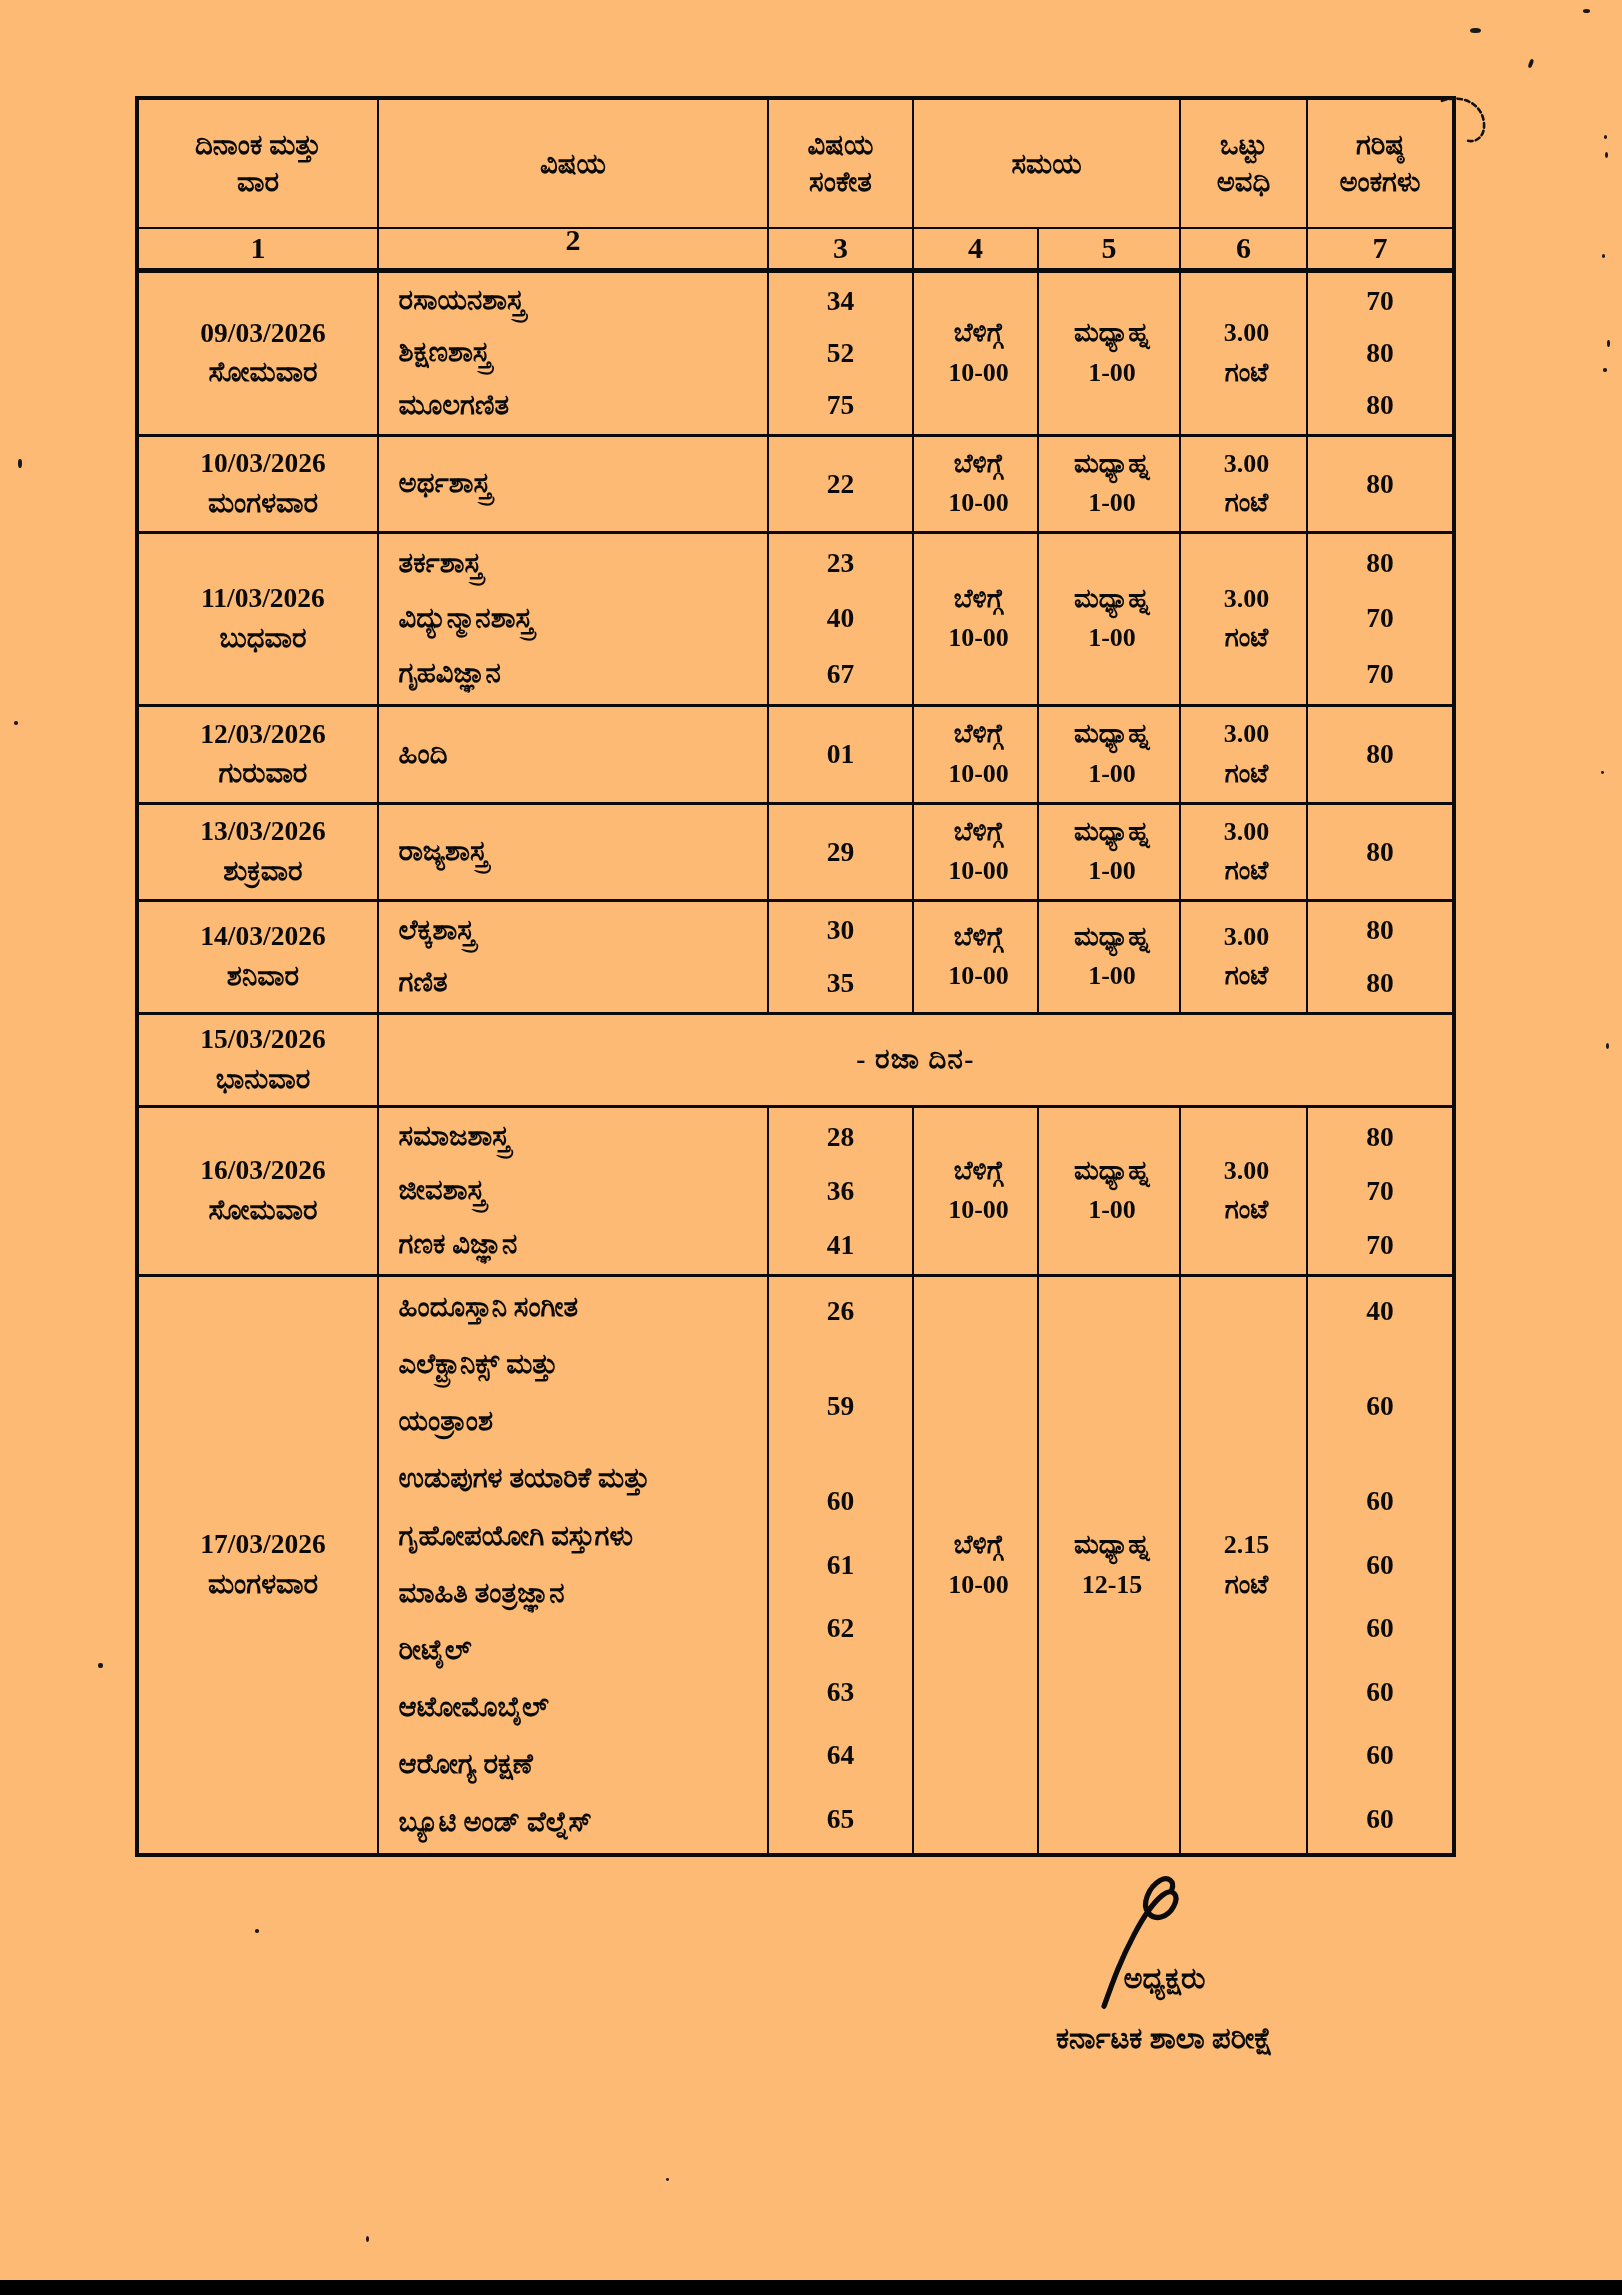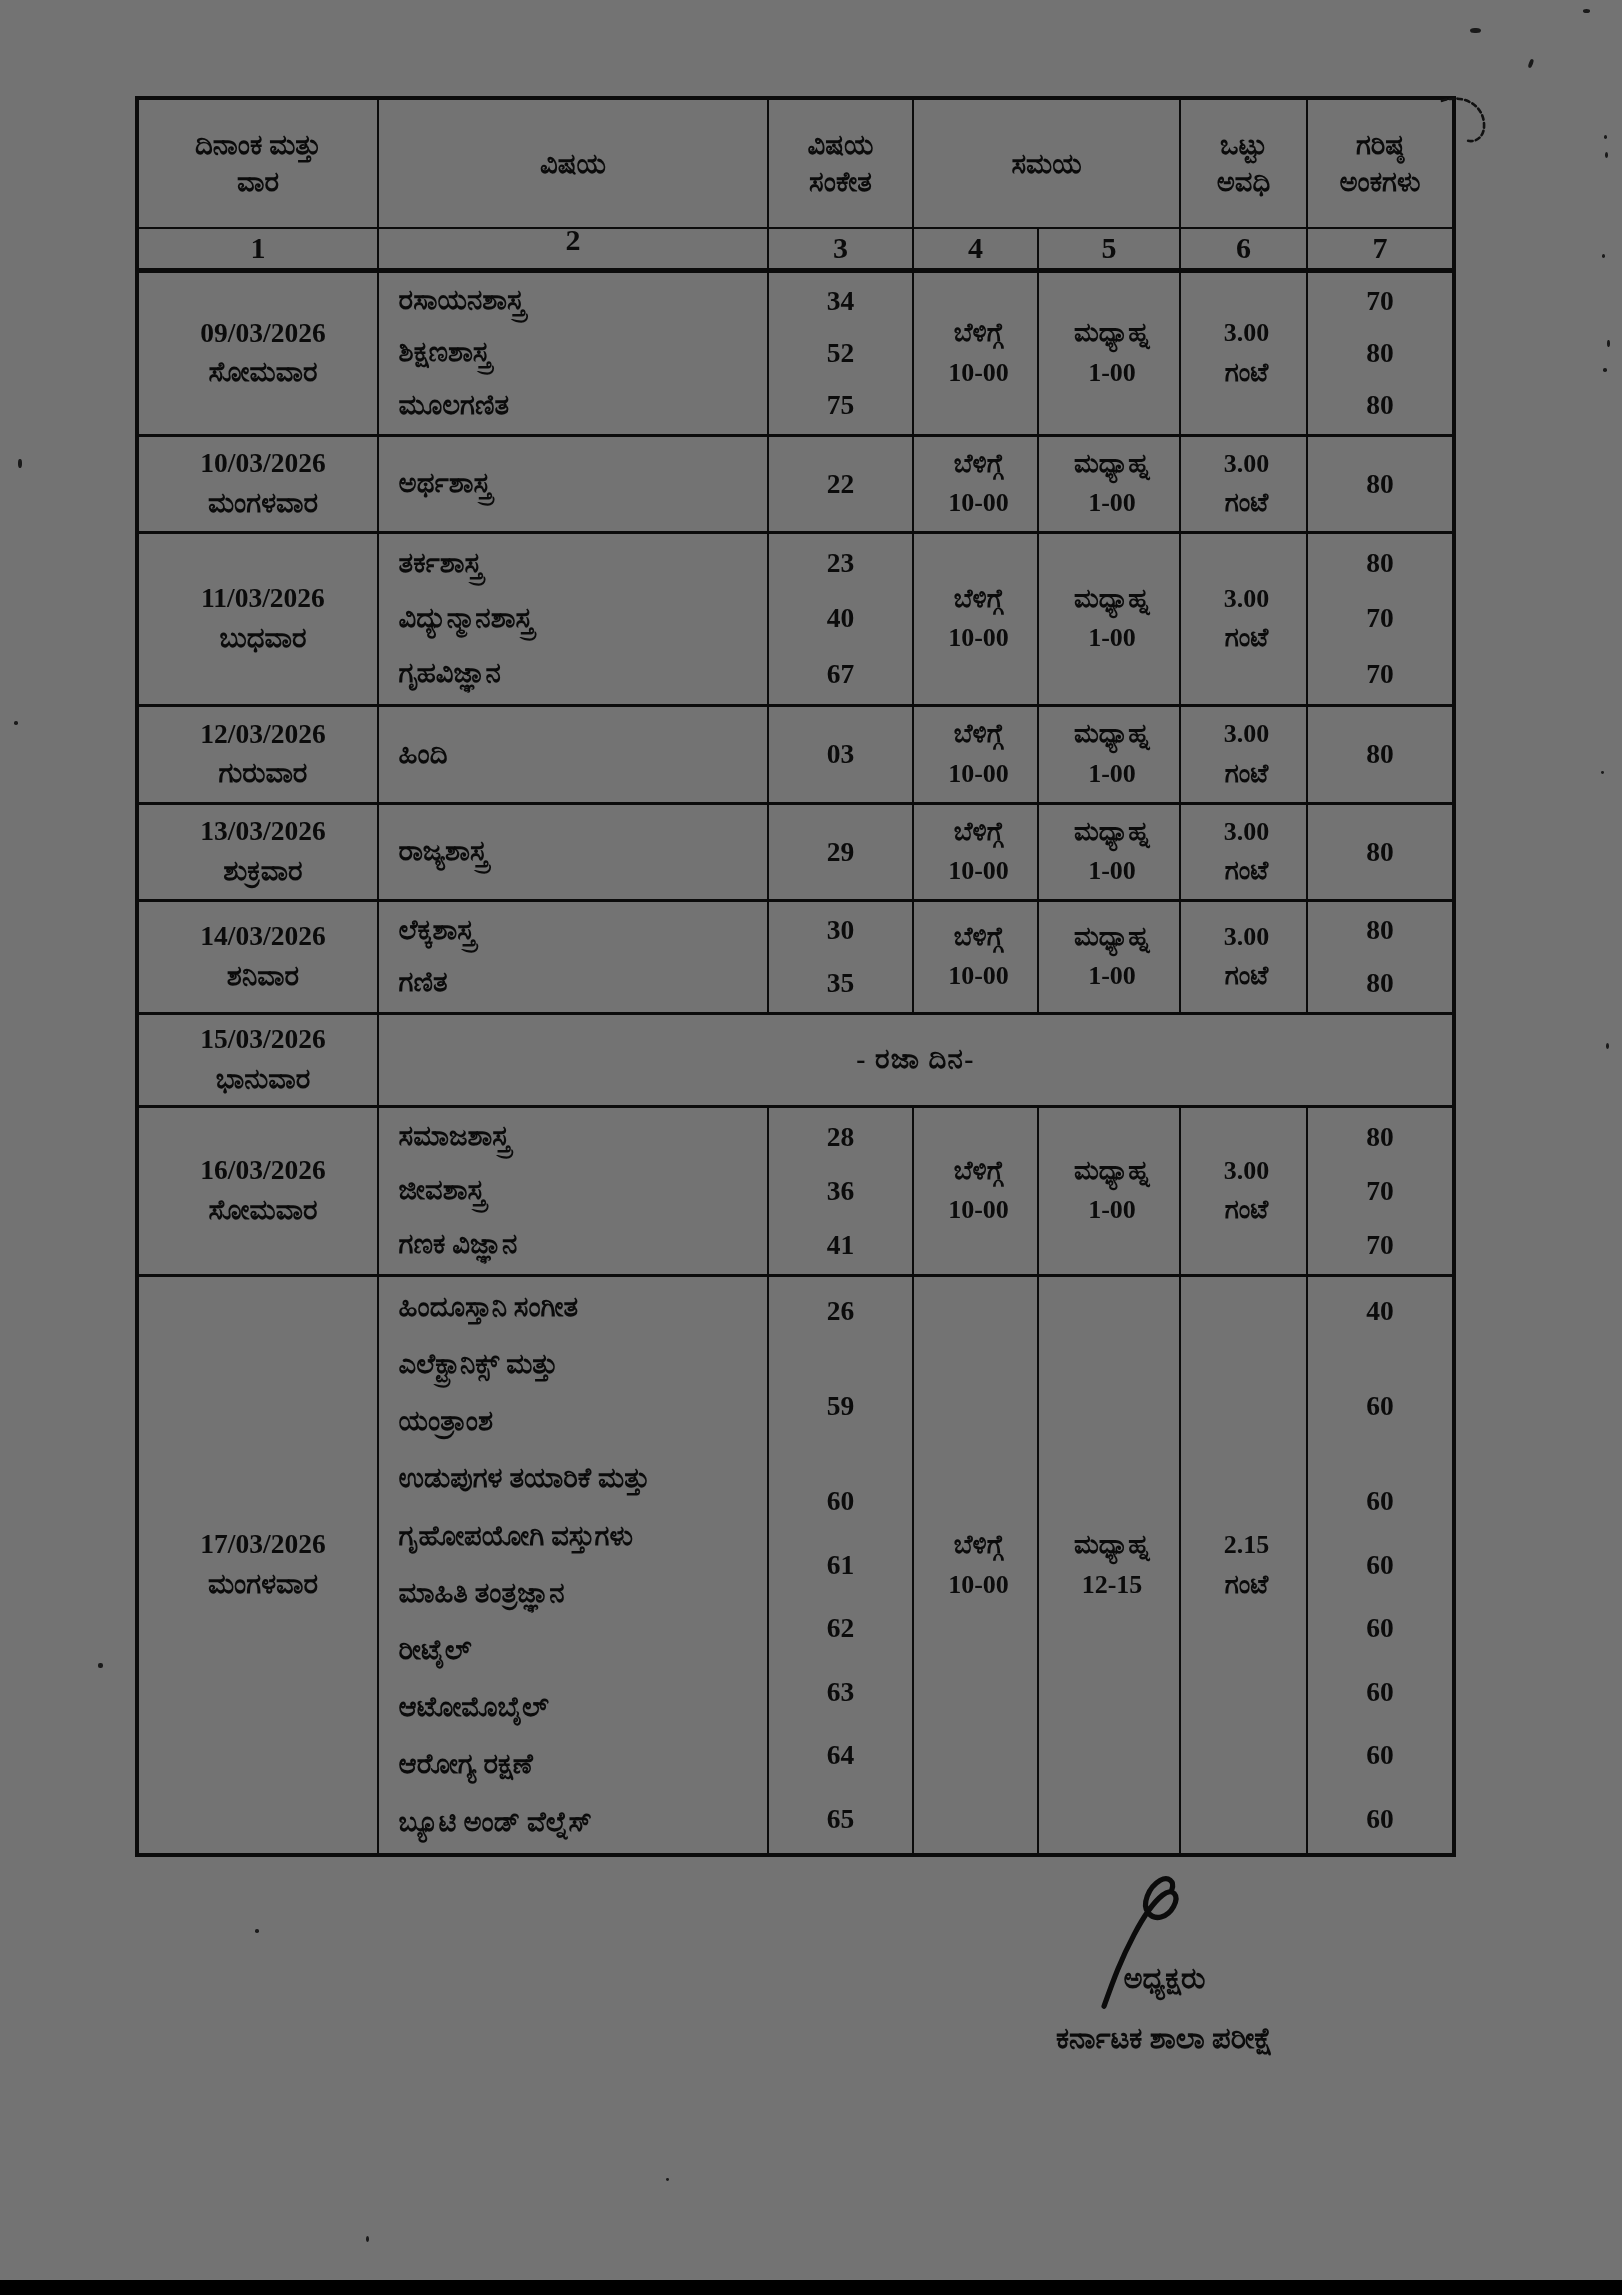--- a/index.html
+++ b/index.html
@@ -1,17 +1,17 @@
 <!DOCTYPE html>
 <html style="font-size:10.5px"><head>
 <meta charset="utf-8">
 <style>
   html,body{margin:0;padding:0;background:#e8e8e8;}
   .page{
-    position:relative;width:1622px;height:2295px;background:#737373;
+    position:relative;width:1622px;height:2295px;background:#fdba74;
     font-family:"Liberation Serif","DejaVu Serif",serif;color:#0b0b0b;
     overflow:hidden;font-weight:700;
   }
   table.timetable{
     position:absolute;left:135px;top:96px;width:1316px;
     border-collapse:collapse;table-layout:fixed;
     border:4.6px solid #0b0b0b;
   }
   .timetable th,.timetable td{
     border-left:2px solid #0b0b0b;border-right:2px solid #0b0b0b;
@@ -236,21 +236,21 @@
             <div>ಗುರುವಾರ</div>
           </div>
         </td>
         <td class="c-sub">
           <div class="vflex v4">
             <div class="subline">ಹಿಂದಿ</div>
           </div>
         </td>
         <td>
           <div class="vflex v4">
-            <div>03</div>
+            <div>01</div>
           </div>
         </td>
         <td>
           <div class="tstack">
             <div>ಬೆಳಿಗ್ಗೆ</div>
             <div>10-00</div>
           </div>
         </td>
         <td>
           <div class="tstack">

